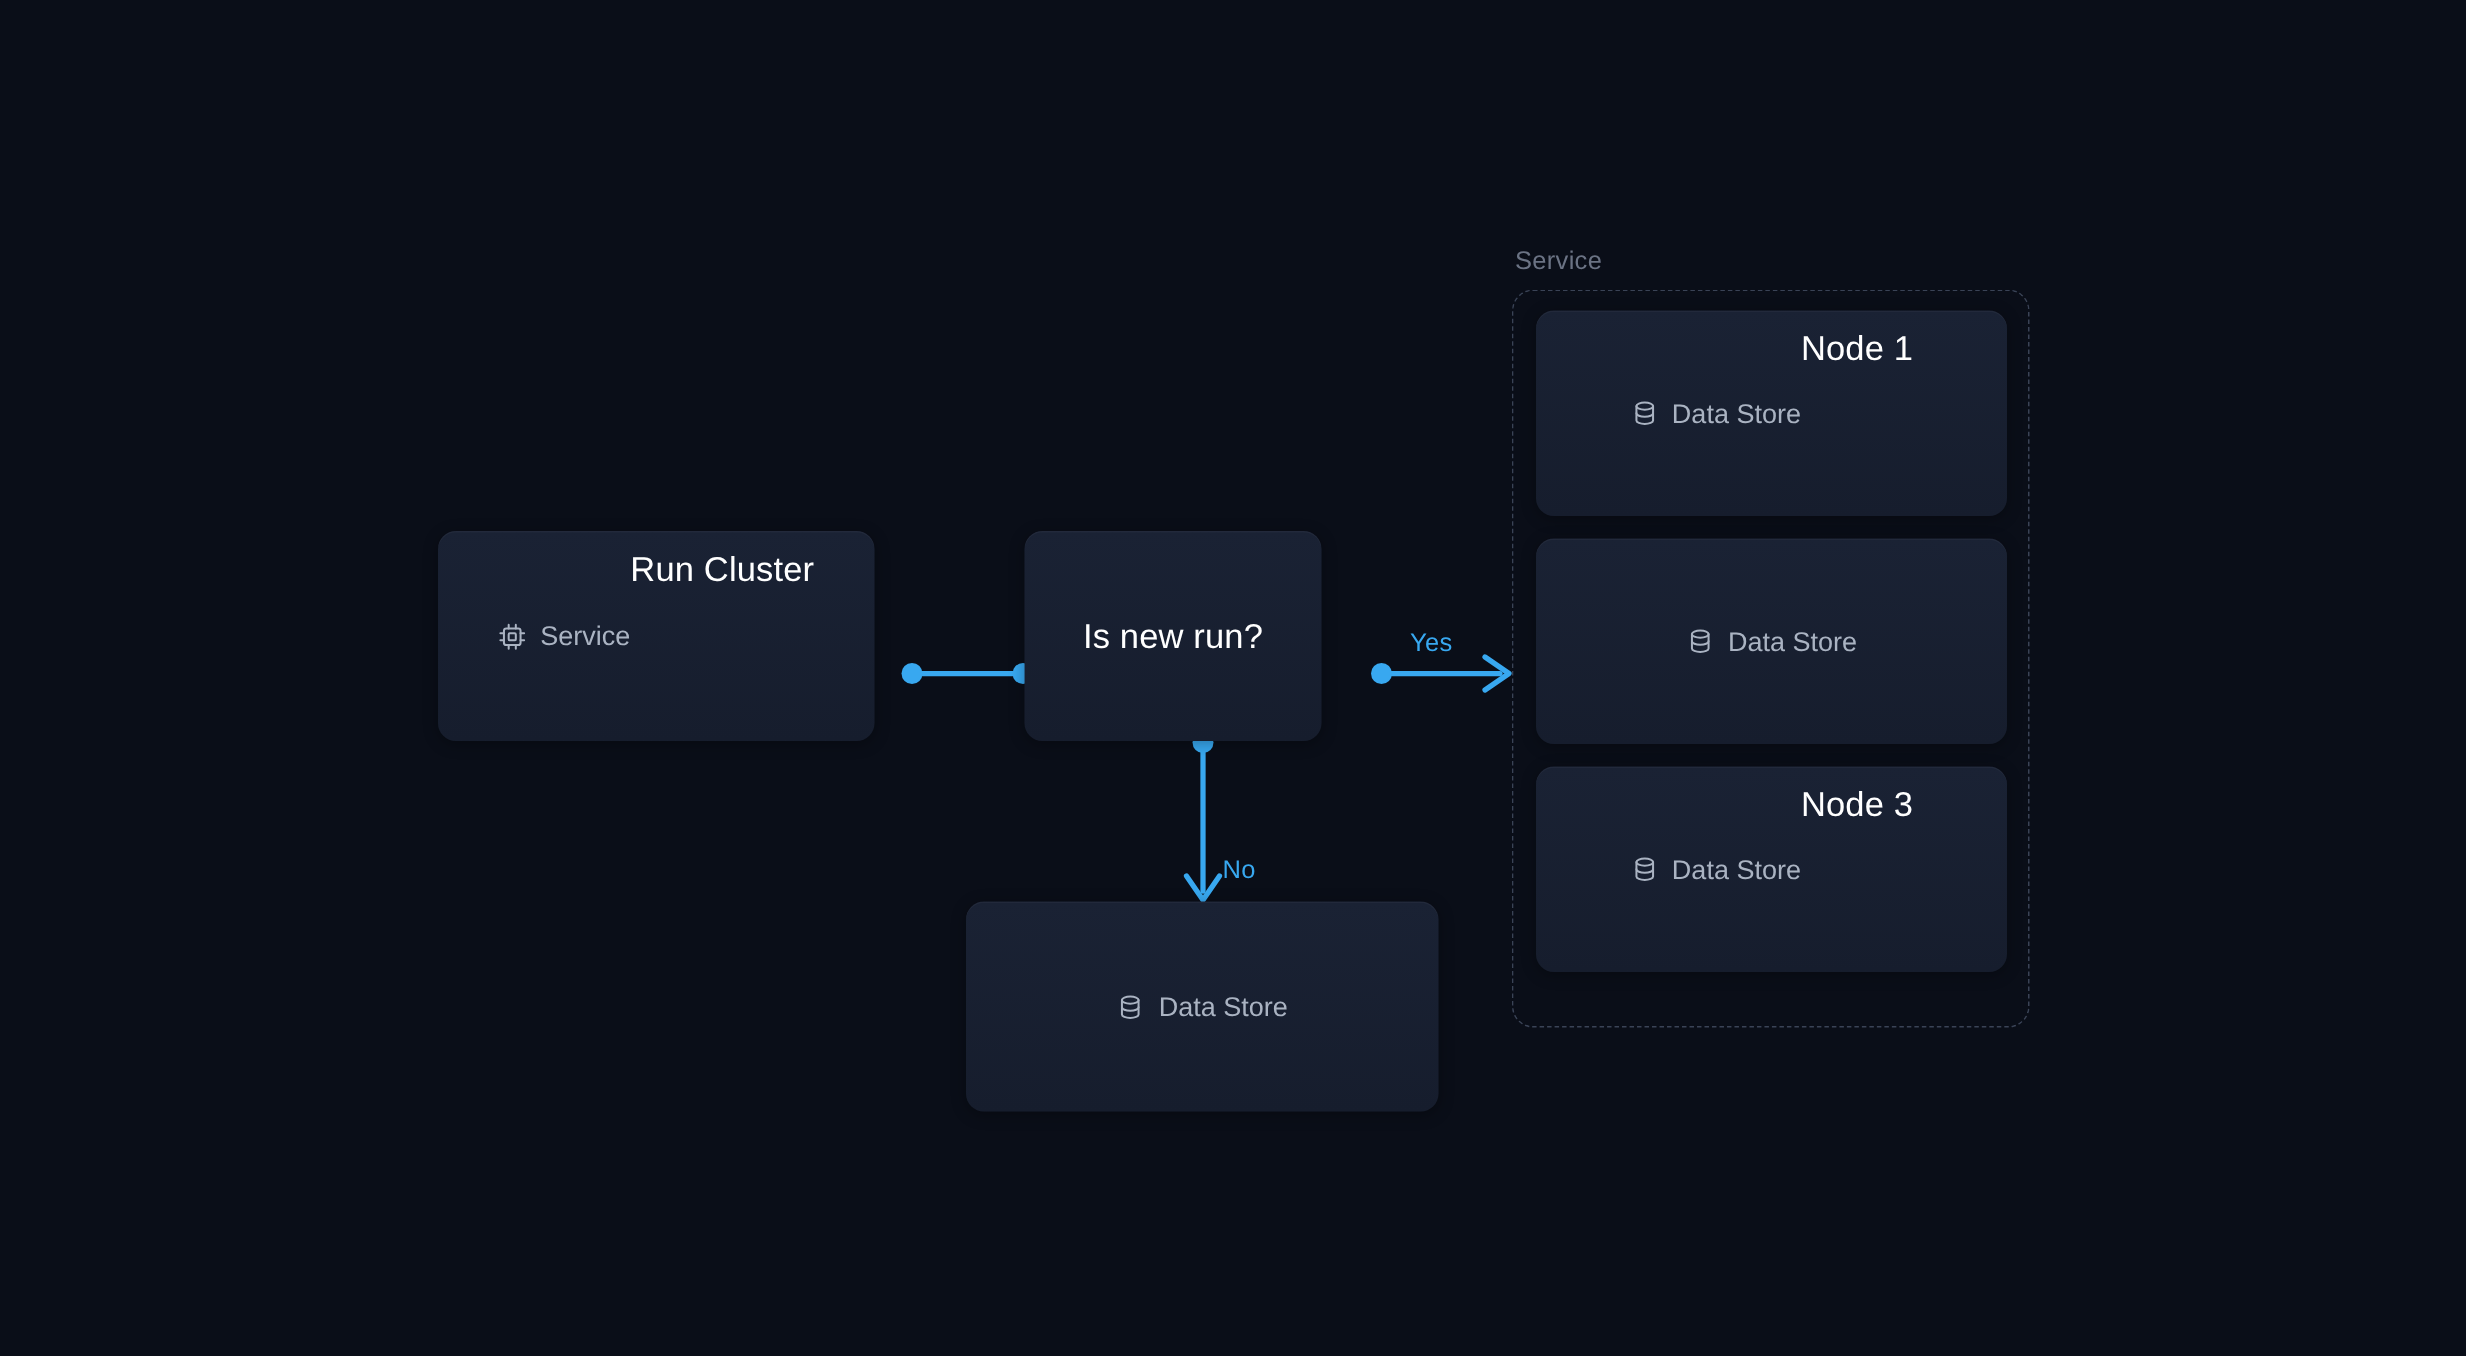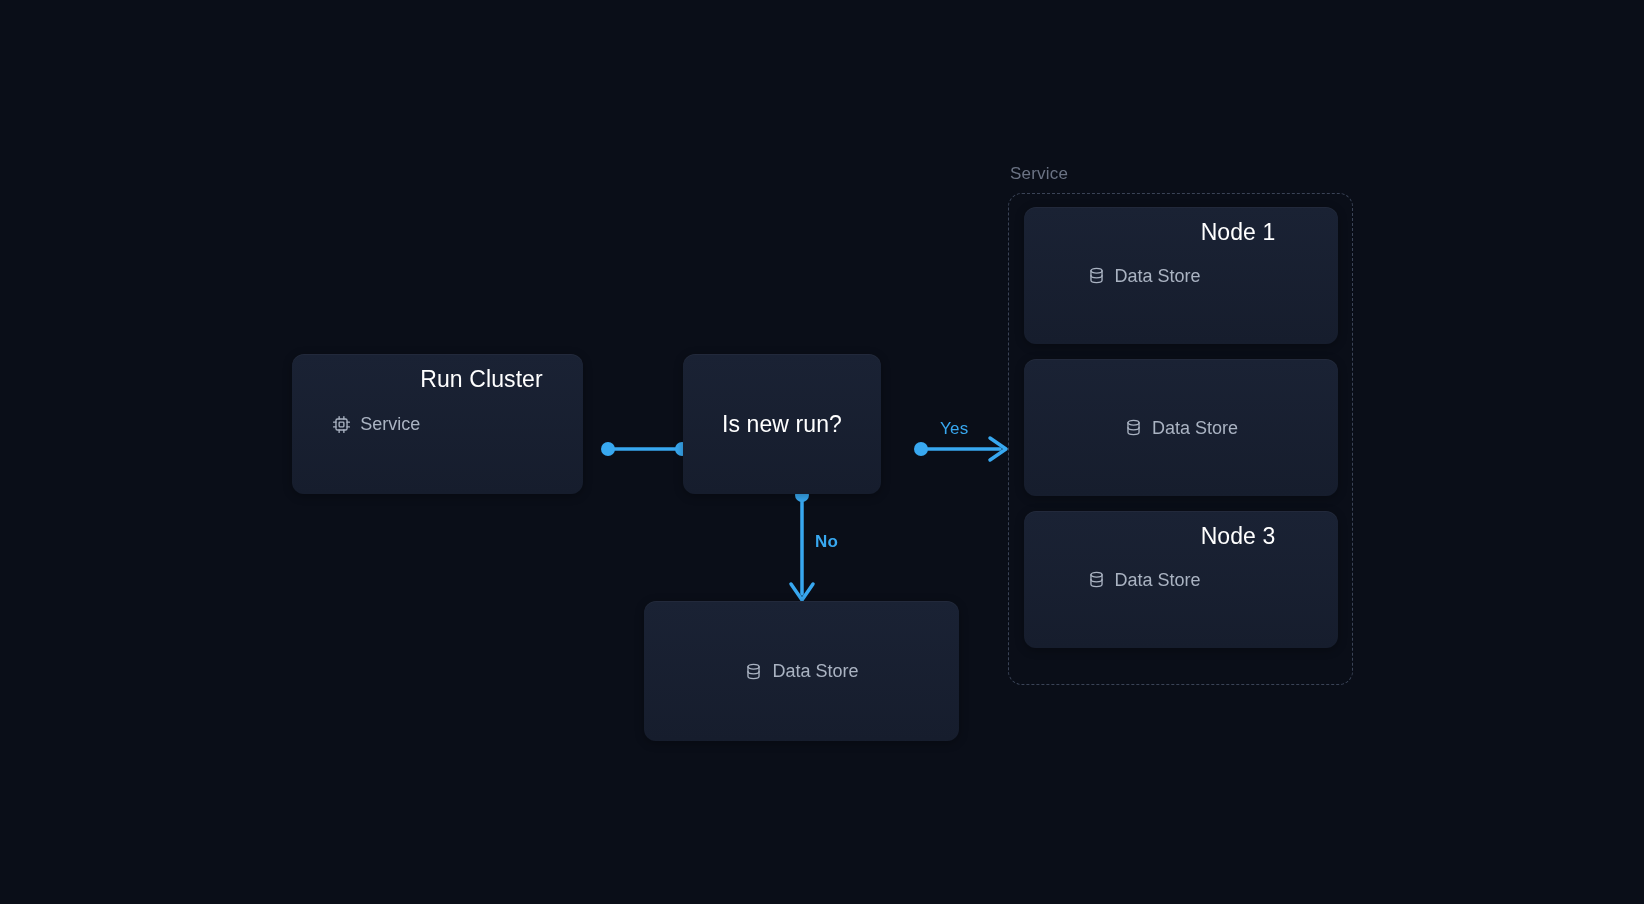--- a/index.html
+++ b/index.html
@@ -73,21 +73,21 @@
   #edges { position:absolute; inset:0; width:1644px; height:904px; pointer-events:none; }
 
   .edge-label {
     position:absolute;
     font-size:17px;
     color:#38a8f0;
     white-space:nowrap;
     letter-spacing:.2px;
   }
   .lbl-yes { left:940px; top:419px; }
-  .lbl-no  { left:815px; top:532px;font-weight:bold; }
+  .lbl-no  { left:815px; top:570px; }
 </style>
 </head>
 <body>
 
 <div id="canvas">
 
   <svg id="edges" viewBox="0 0 1644 904" xmlns="http://www.w3.org/2000/svg">
 
     <g>
       <line x1="607" y1="449" x2="683" y2="449" stroke="#38a8f0" stroke-width="3.5" stroke-linecap="round"></line>

